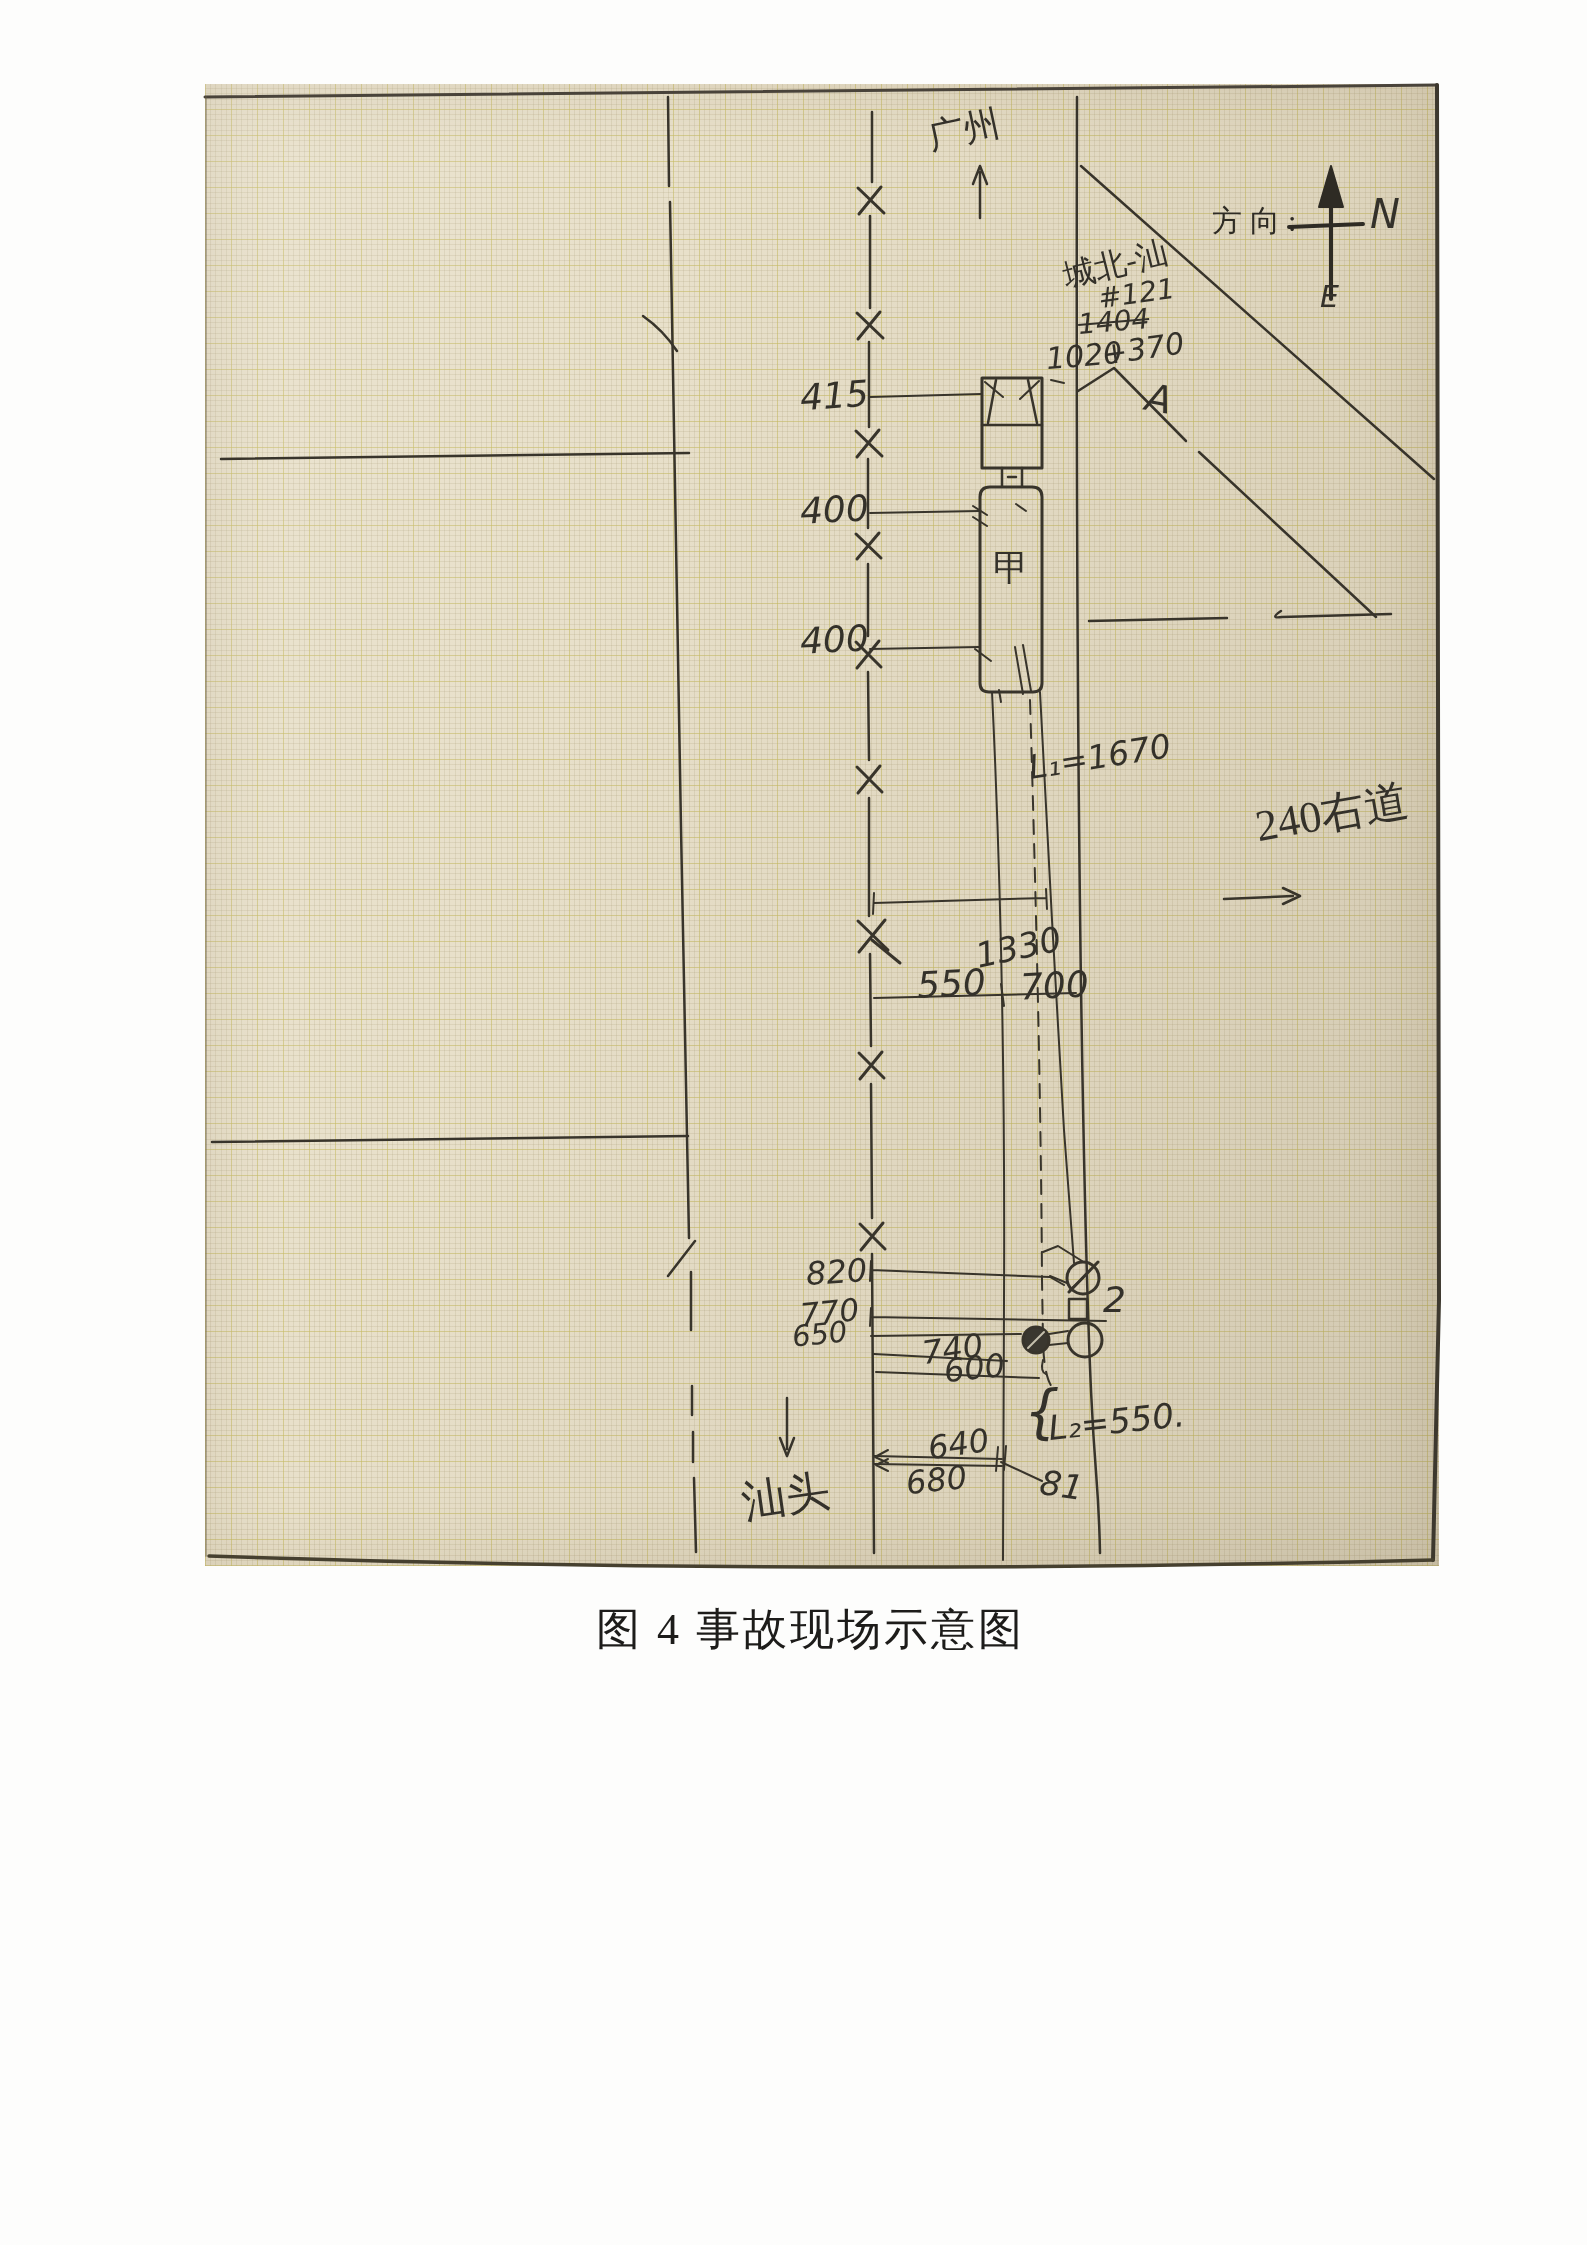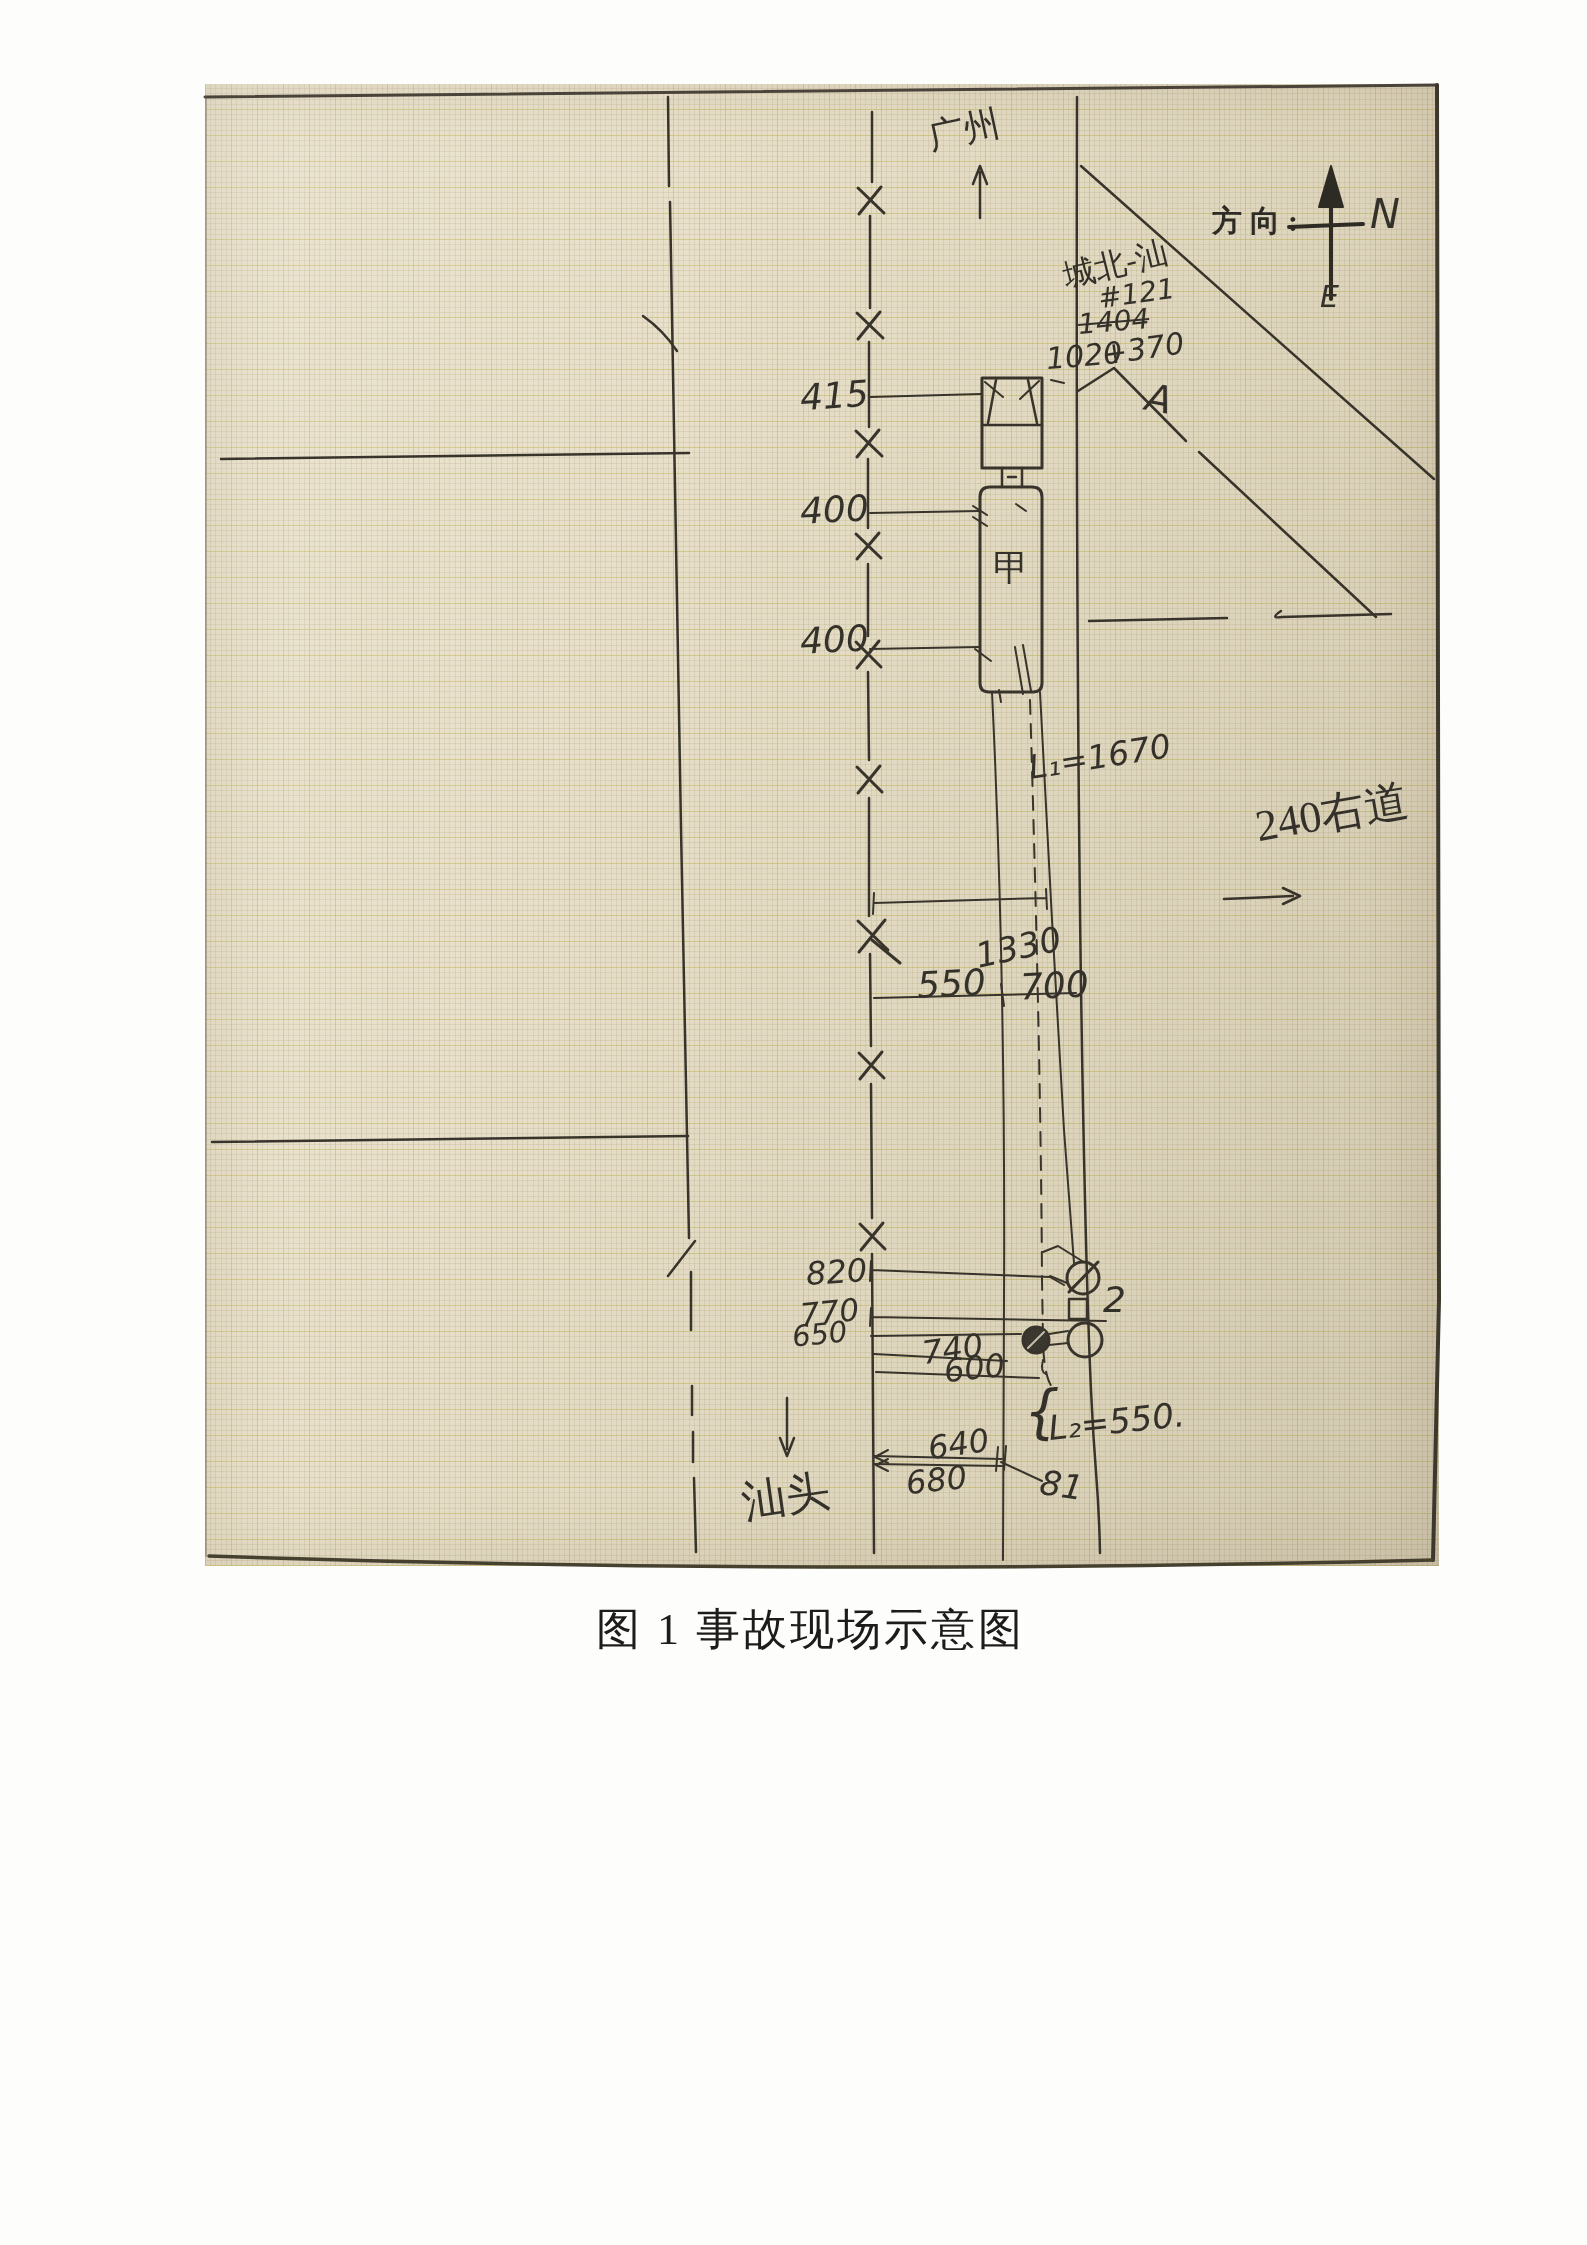--- a/index.html
+++ b/index.html
@@ -148,21 +148,21 @@
         <path d="M1289,227 L1363,224"></path>
         <polygon points="1331,166 1319,207 1343,207" fill="#2e2b24" stroke-width="2"></polygon>
       </g>
     </g>
   </svg>
 
   <div>
     <div class="hw cjk" style="left:928px;top:112px;font-size:36px;transform:rotate(-12deg);">广州</div>
     <div class="hw cjk" style="left:742px;top:1475px;font-size:44px;transform:rotate(-8deg);">汕头</div>
 
-    <div class="hw cjk" style="left:1212px;top:206px;font-size:30px;letter-spacing:8px;font-weight:bold;color:#2e2b24;">方向:</div>
+    <div class="hw cjk" style="left:1212px;top:206px;font-size:30px;letter-spacing:8px;font-weight:normal;color:#2e2b24;">方向:</div>
     <div class="hw" style="left:1370px;top:194px;font-size:40px;">N</div>
     <div class="hw" style="left:1320px;top:282px;font-size:30px;">E</div>
 
     <div class="hw cjk" style="left:1062px;top:248px;font-size:32px;transform:rotate(-14deg);">城北-汕</div>
     <div class="hw" style="left:1098px;top:280px;font-size:28px;transform:rotate(-8deg);">#121</div>
 
     <div class="hw strike" style="left:1078px;top:308px;font-size:28px;transform:rotate(-5deg);">1404</div>
     <div class="hw" style="left:1046px;top:341px;font-size:30px;transform:rotate(-5deg);">1020</div>
     <div class="hw" style="left:1102px;top:334px;font-size:30px;transform:rotate(-8deg);">+370</div>
     <div class="hw" style="left:1146px;top:380px;font-size:38px;transform:rotate(10deg);">A</div>
@@ -187,14 +187,14 @@
     <div class="hw" style="left:906px;top:1464px;font-size:32px;transform:rotate(-6deg);">680</div>
 
     <div class="hw" style="left:1024px;top:1384px;font-size:56px;transform:scaleY(1.05);">{</div>
     <div class="hw" style="left:1048px;top:1404px;font-size:34px;transform:rotate(-6deg);">L₂=550.</div>
     <div class="hw" style="left:1040px;top:1468px;font-size:34px;transform:rotate(8deg);">81</div>
 
     <div class="hw cjk" style="left:993px;top:550px;font-size:36px;">甲</div>
     <div class="hw" style="left:1103px;top:1282px;font-size:36px;">2</div>
   </div>
 
-  <div class="caption">图 1 事故现场示意图</div>
+  <div class="caption">图 4 事故现场示意图</div>
 </div>
 
 </body></html>

